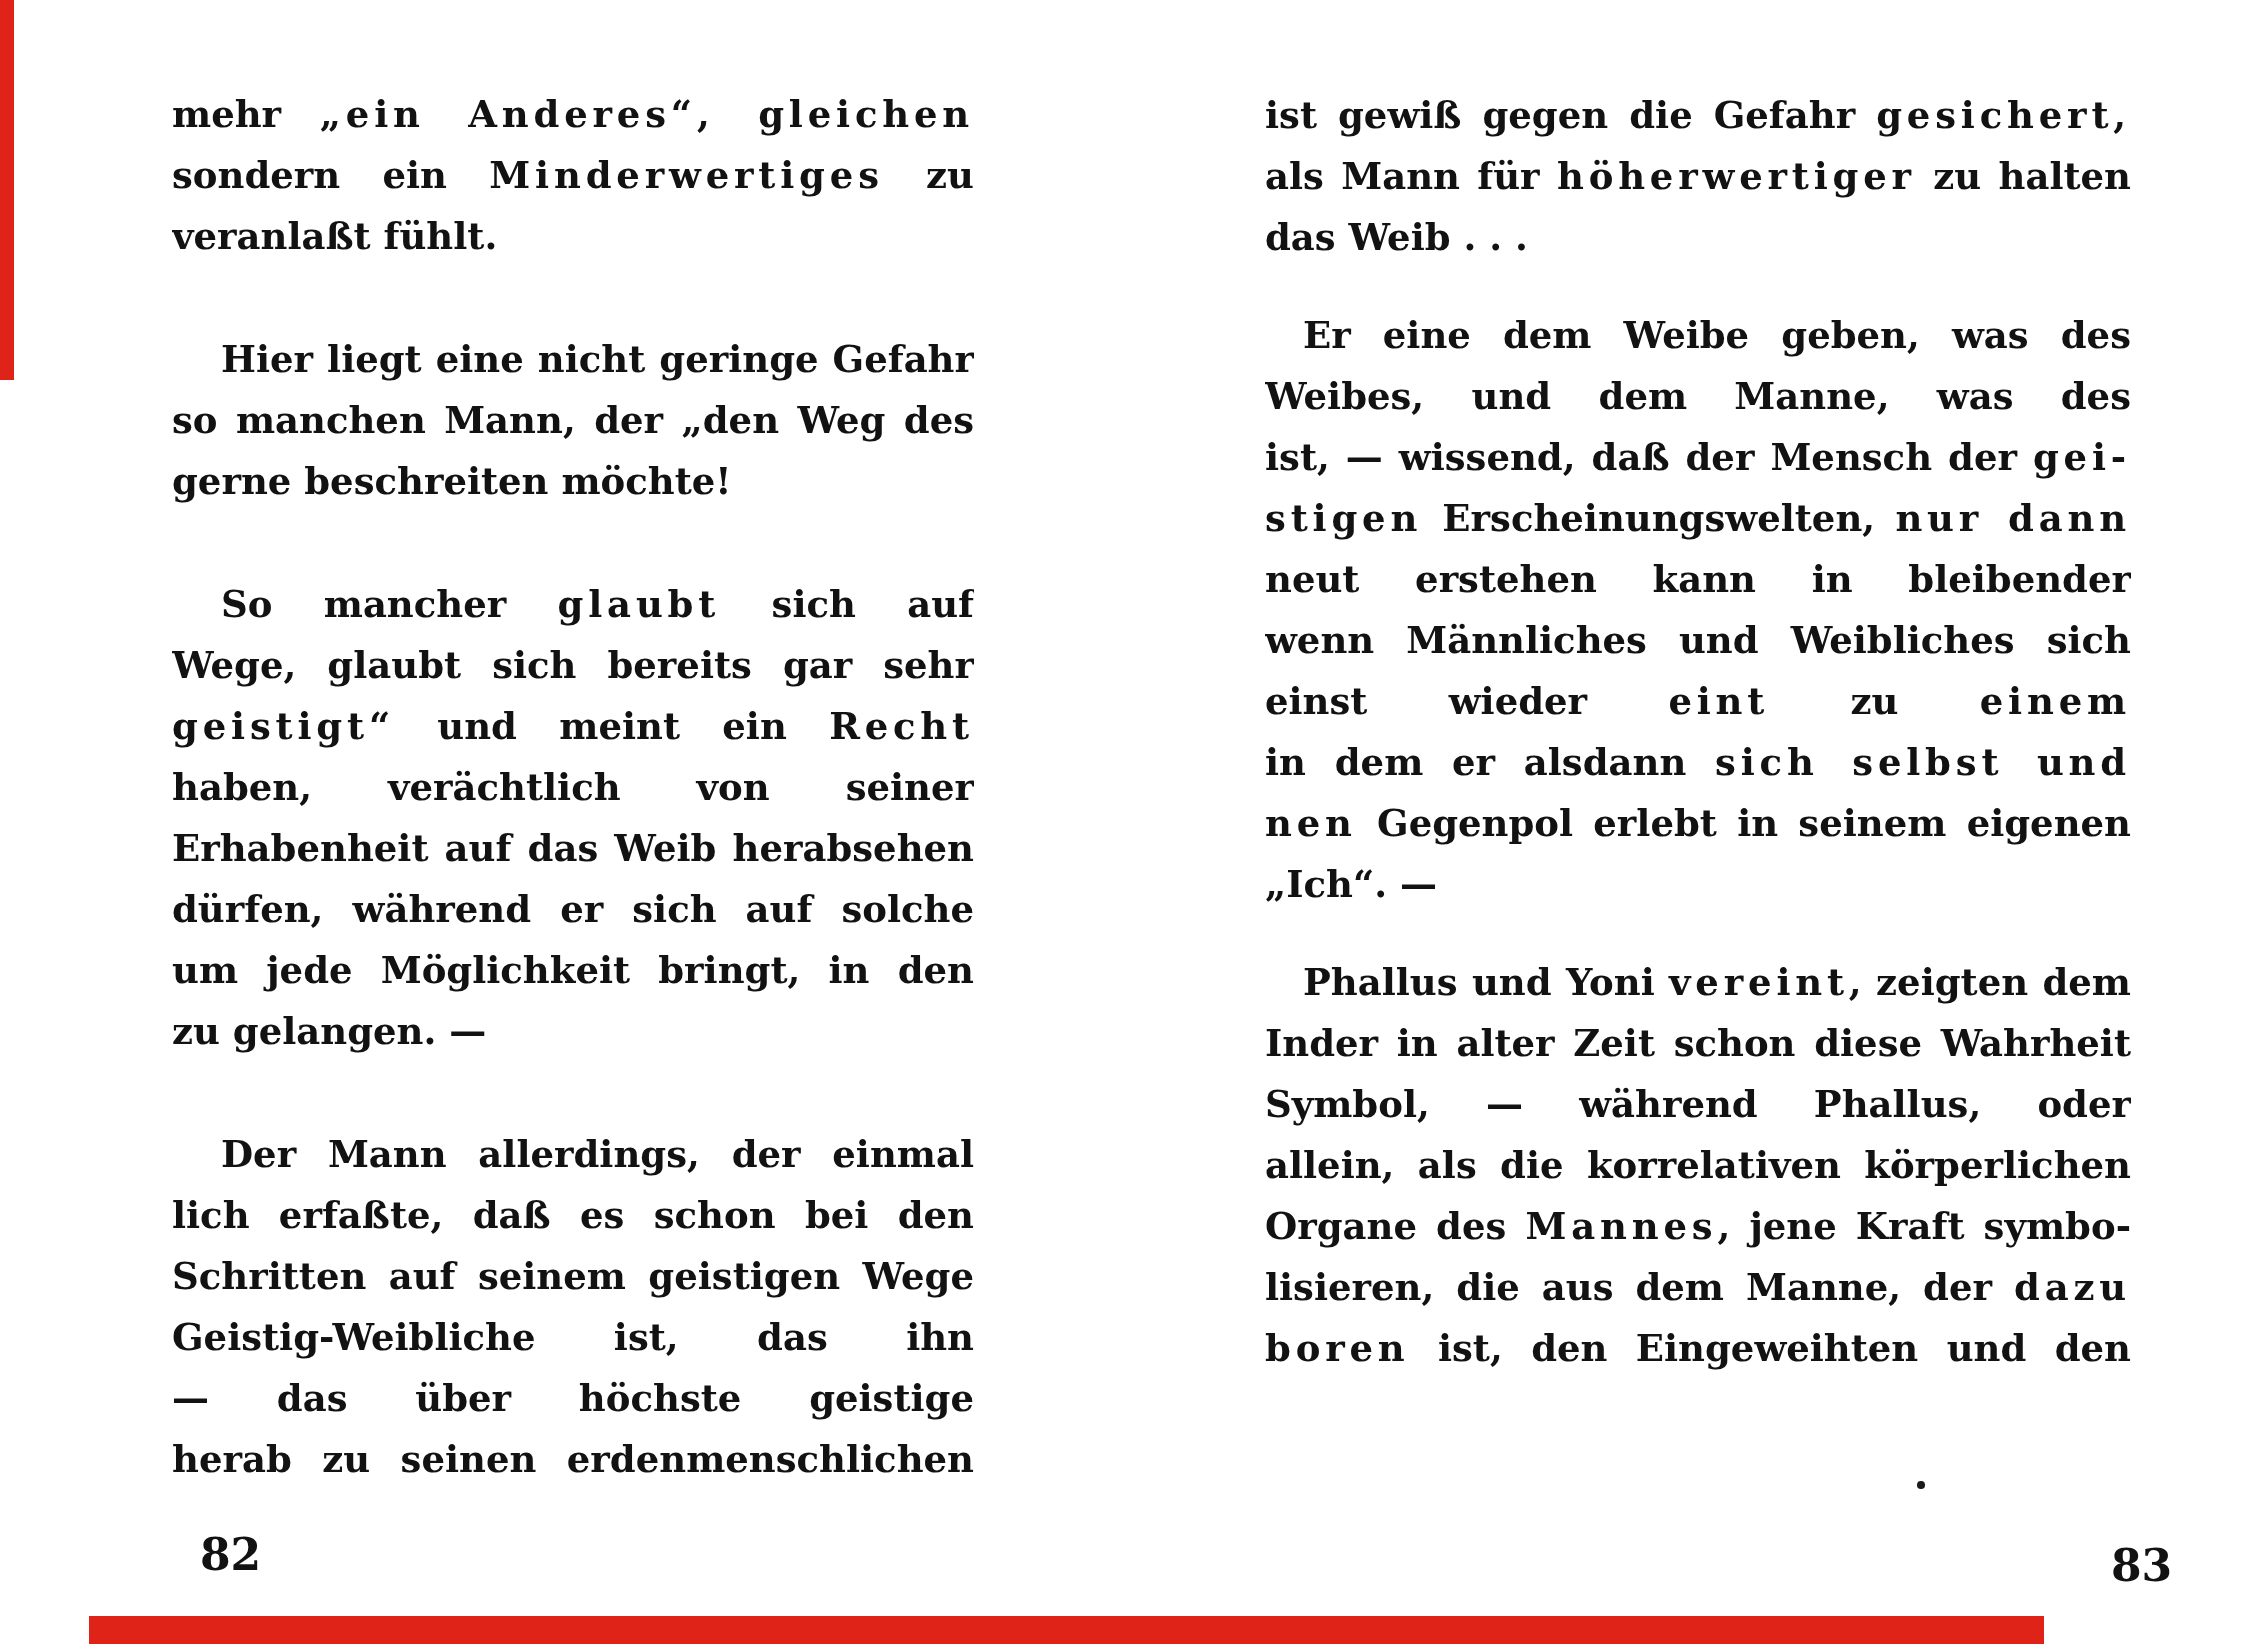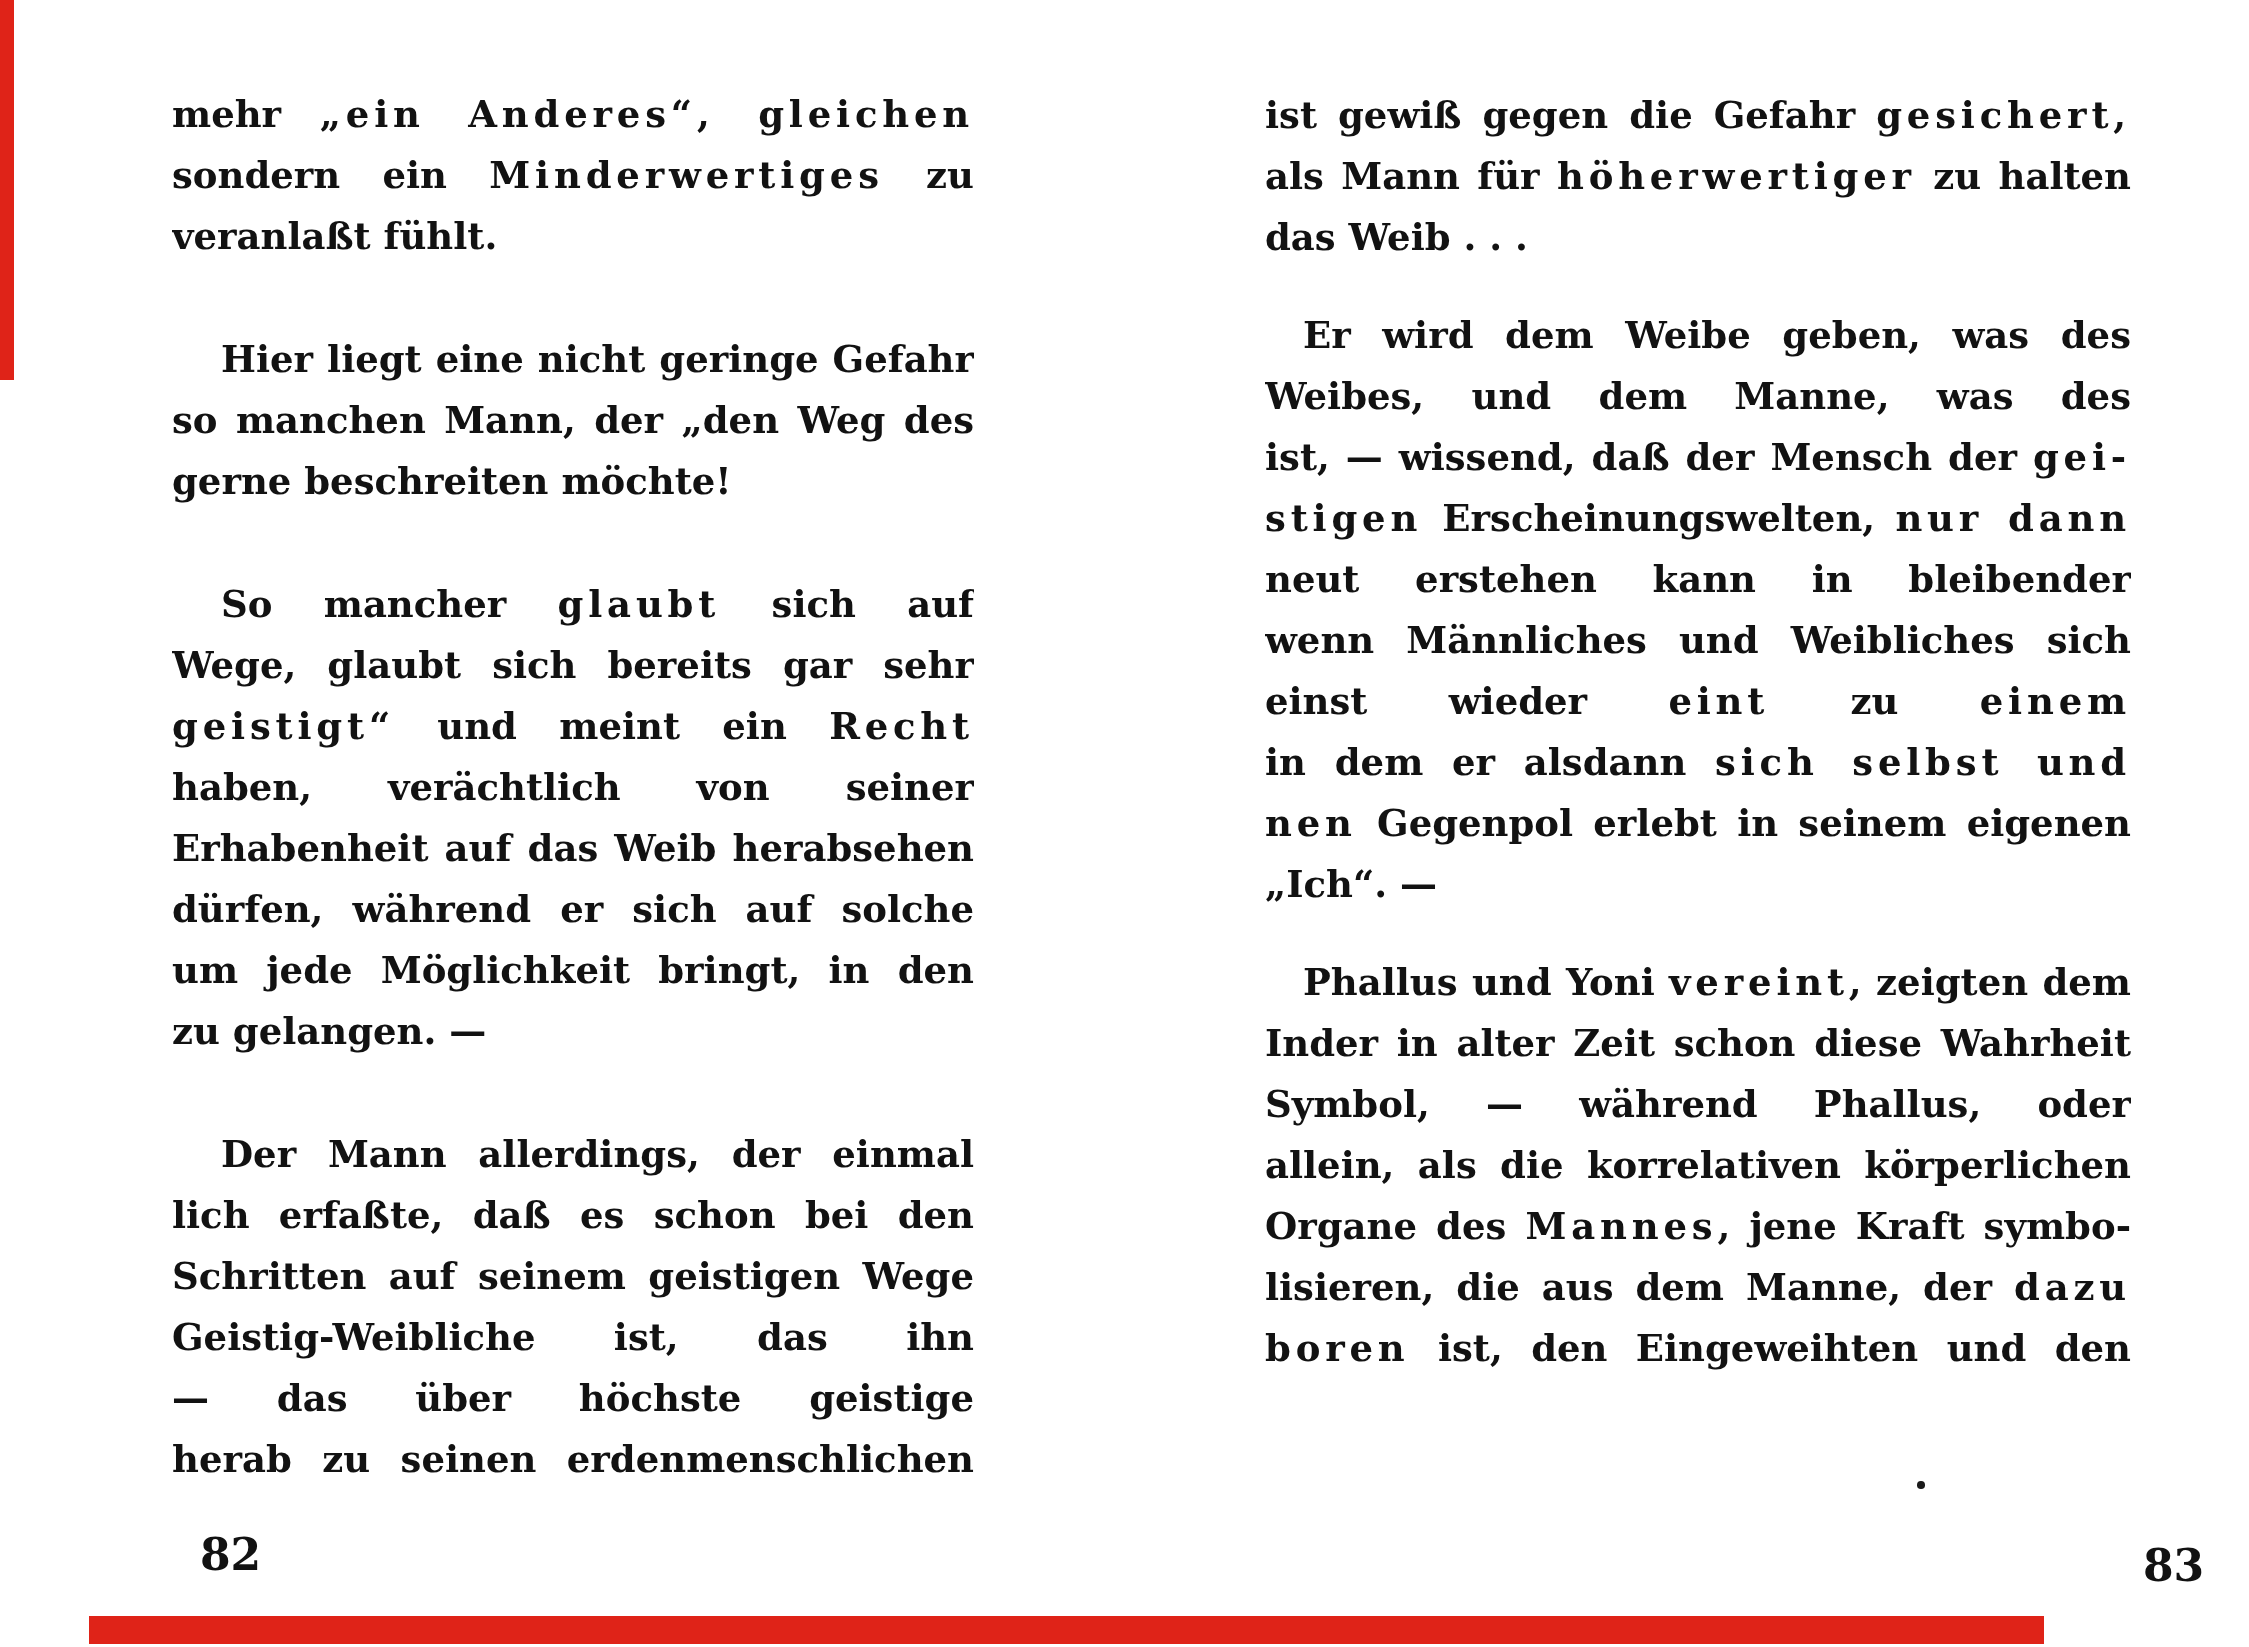--- a/index.html
+++ b/index.html
@@ -29,21 +29,21 @@
   .page-left .line.indent{text-indent:49px;}
   .page-right .line.indent{text-indent:38px;}
   .sperr{letter-spacing:0.13em;}
   .pagenum{
     position:absolute;
     font-size:44px;
     font-weight:bold;
     line-height:1;
   }
   #pagenum-left{left:200px;top:1533px;}
-  #pagenum-right{left:2111px;top:1544px;margin-left:32px;}
+  #pagenum-right{left:2111px;top:1544px;}
   .bar-left{position:absolute;left:0;top:0;width:14.4px;height:380px;}
   .bar-bottom{position:absolute;left:89px;top:1616px;width:1955px;height:28px;}
   .speck{position:absolute;left:1917px;top:1481px;width:7.6px;height:7.6px;border-radius:50%;background:#1a1a1a;}
 </style>
 </head>
 <body>
 
 <div class="canvas">
 
   <div class="bar-left" style="background: rgb(223, 35, 24);"></div>
@@ -79,21 +79,21 @@
       </div>
     </div>
 
   <div class="page page-right" id="page-right">
       <div class="para">
         <div class="line justify">ist gewiß gegen die Gefahr <span class="sperr">gesichert,</span> sich</div>
         <div class="line justify">als Mann für <span class="sperr">höherwertiger</span> zu halten als</div>
         <div class="line">das Weib . . .</div>
       </div>
       <div class="para">
-        <div class="line justify indent">Er wird dem Weibe geben, was des</div>
+        <div class="line justify indent">Er eine dem Weibe geben, was des</div>
         <div class="line justify">Weibes, und dem Manne, was des Mannes</div>
         <div class="line justify">ist, — wissend, daß der Mensch der <span class="sperr">gei-</span></div>
         <div class="line justify"><span class="sperr">stigen</span> Erscheinungswelten, <span class="sperr">nur dann er-</span></div>
         <div class="line justify">neut erstehen kann in bleibender Vollendung,</div>
         <div class="line justify">wenn Männliches und Weibliches sich der-</div>
         <div class="line justify">einst wieder <span class="sperr">eint</span> zu <span class="sperr">einem</span> Geisteswesen,</div>
         <div class="line justify">in dem er alsdann <span class="sperr">sich selbst und sei-</span></div>
         <div class="line justify"><span class="sperr">nen</span> Gegenpol erlebt in seinem eigenen</div>
         <div class="line">„Ich“. —</div>
       </div>

